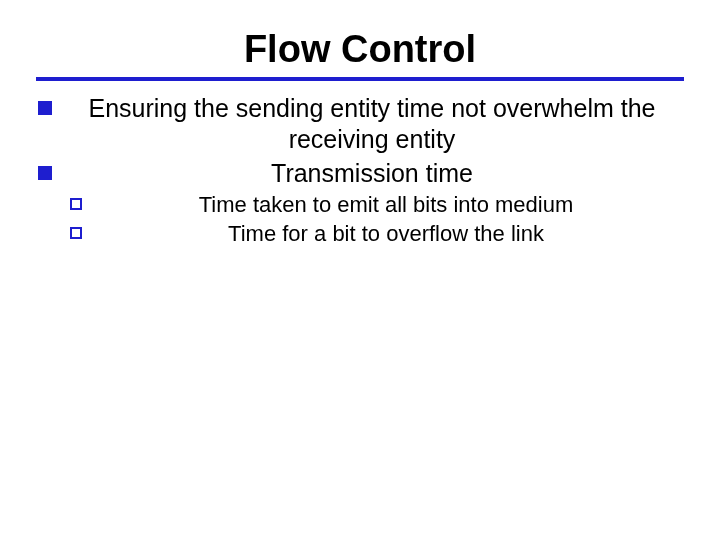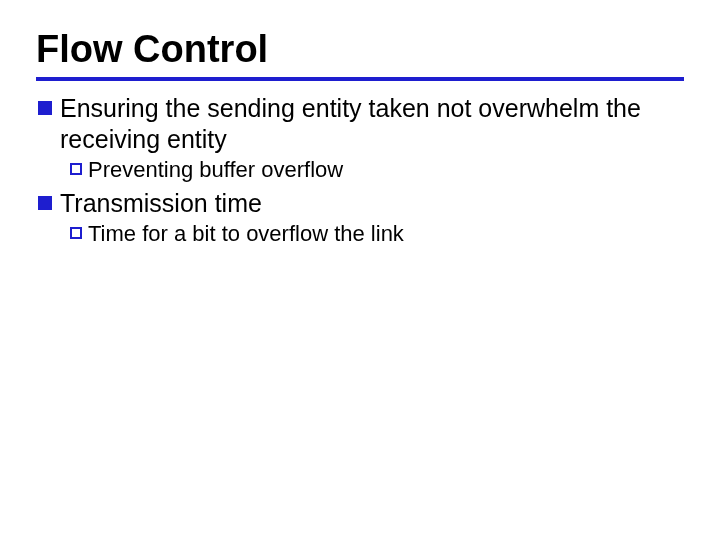--- a/index.html
+++ b/index.html
@@ -1,15 +1,15 @@
 <!DOCTYPE html>
 <html><head>
 <meta charset="utf-8">
 <style>
-  * { margin: 0; padding: 0; box-sizing: border-box; }
+  * { margin: 0; padding: 0; box-sizing: border-box; text-align: center; }
   body {
     width: 720px;
     height: 540px;
     background: #fff;
     font-family: Verdana, Geneva, sans-serif;
     position: relative;
     overflow: hidden;
   }
   .slide {
     padding: 28px 36px 0 36px;
@@ -78,30 +78,30 @@
 </head>
 <body>
 
 <div class="slide">
   <div class="title">Flow Control</div>
   <div class="rule"></div>
   <div class="content">
 
     <div class="lvl1">
       <span class="bullet"></span>
-      <span class="text">Ensuring the sending entity taken not overwhelm the receiving entity</span>
-    </div>
-    <div class="lvl2">
-      <span class="bullet"></span>
-      <span class="text">Preventing buffer overflow</span>
+      <span class="text">Ensuring the sending entity time not overwhelm the receiving entity</span>
     </div>
 
     <div class="lvl1">
       <span class="bullet"></span>
       <span class="text">Transmission time</span>
+    </div>
+    <div class="lvl2">
+      <span class="bullet"></span>
+      <span class="text">Time taken to emit all bits into medium</span>
     </div>
 
     <div class="lvl2">
       <span class="bullet"></span>
       <span class="text">Time for a bit to overflow the link</span>
     </div>
 
   </div>
 </div>
 

